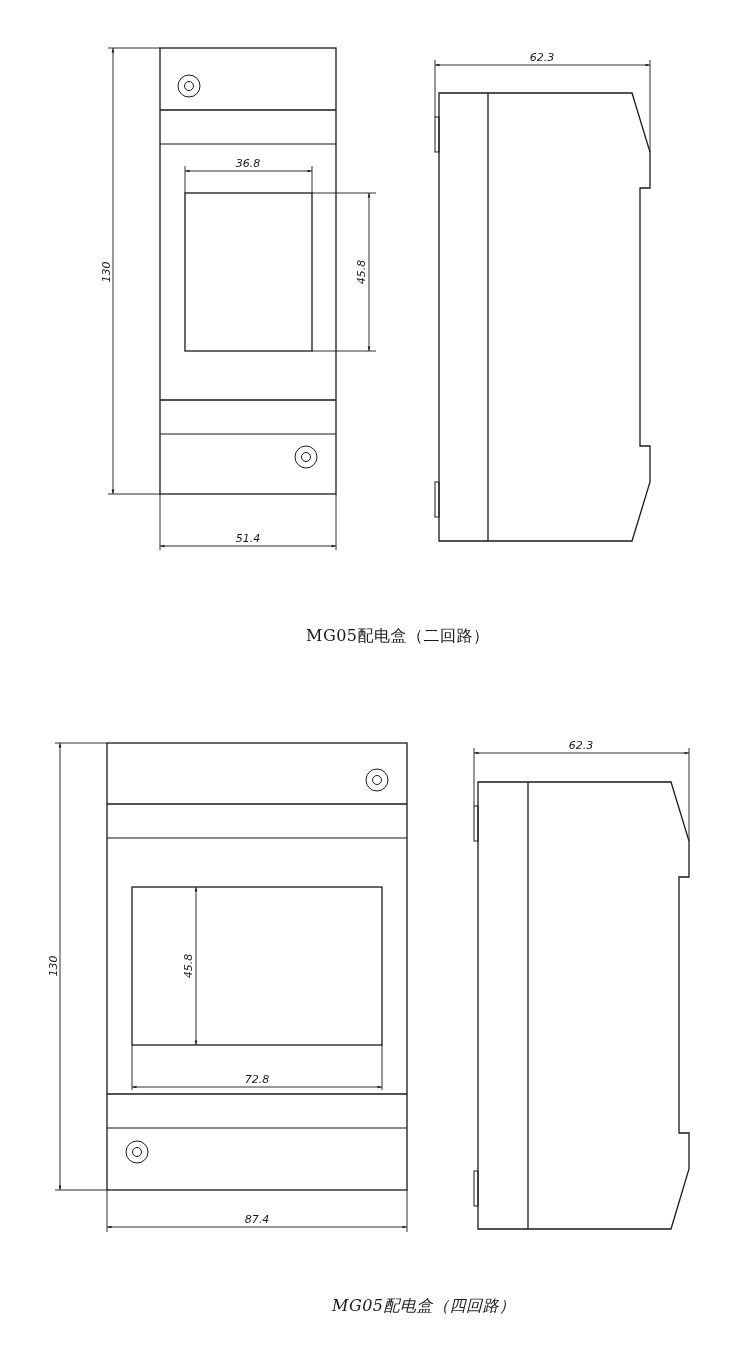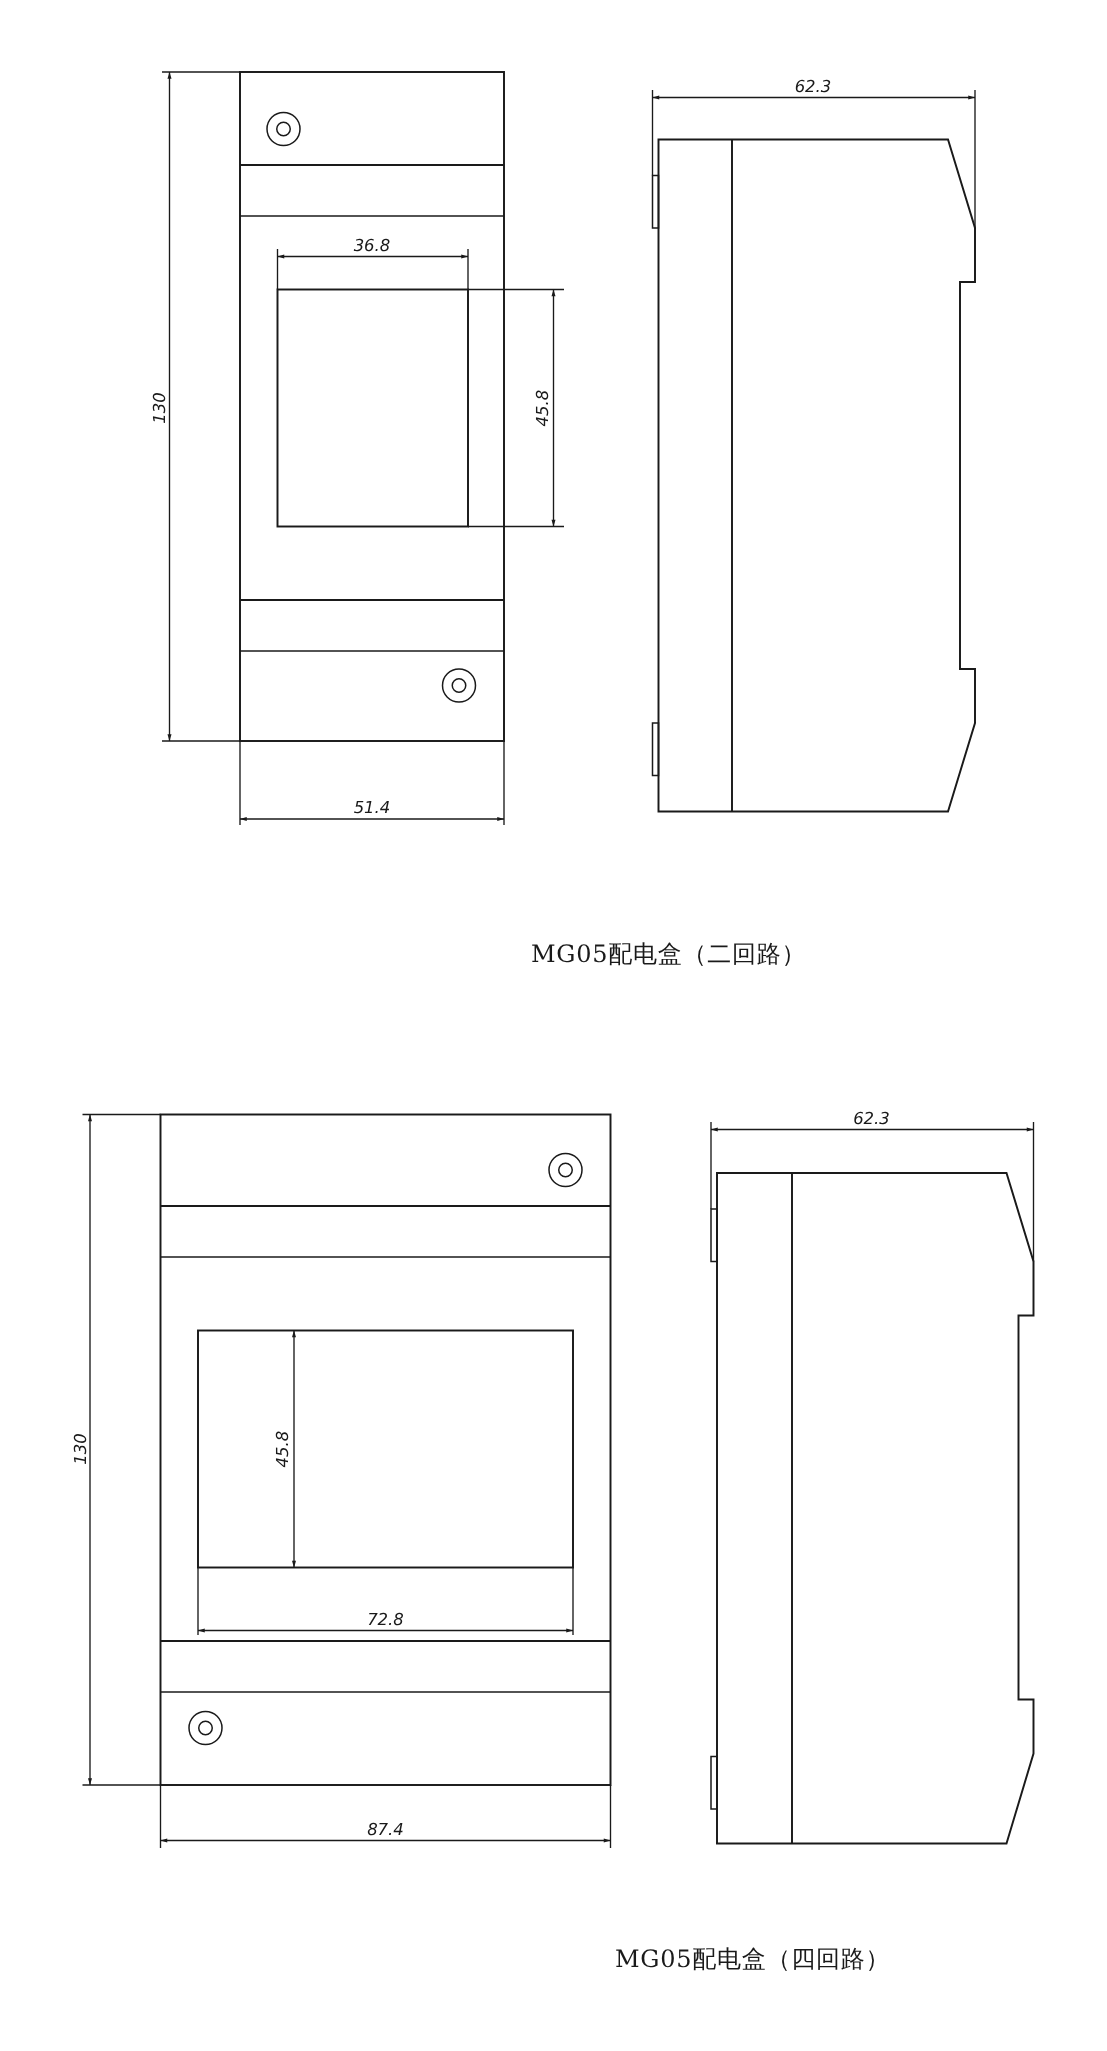--- a/index.html
+++ b/index.html
@@ -4,21 +4,21 @@
   <style>
     html, body { margin: 0; padding: 0; background: #ffffff; }
     body { width: 738px; height: 1367px; position: relative; overflow: hidden; }
     svg { position: absolute; left: 0; top: 0; }
     .ln { stroke: #1a1a1a; stroke-width: 1.3; fill: none; }
     .ln2 { stroke: #1a1a1a; stroke-width: 1; fill: none; }
     .dim { stroke: #1a1a1a; stroke-width: 0.9; fill: none; }
     .dimtxt { font-family: "DejaVu Sans", sans-serif; font-size: 11px; font-style: italic; fill: #1a1a1a; }
     .caption {
       position: absolute; font-family: "DejaVu Serif", serif; font-size: 16px; color: #1a1a1a;
-      white-space: nowrap; letter-spacing: 0.5px; margin-left: 48px;
+      white-space: nowrap; letter-spacing: 0.5px;
     }
   </style>
 </head>
 <body>
 
 <svg width="738" height="1367" viewBox="0 0 738 1367" xmlns="http://www.w3.org/2000/svg">
   <defs>
     <marker id="arr" viewBox="0 0 10 10" refX="10" refY="5" markerWidth="7" markerHeight="5" orient="auto-start-reverse">
       <path d="M0,2 L10,5 L0,8 z" fill="#1a1a1a"></path>
     </marker>
@@ -115,13 +115,13 @@
     <rect class="ln2" x="474" y="1171" width="4" height="35"></rect>
 
     <line class="dim" x1="474" y1="748" x2="474" y2="806"></line>
     <line class="dim" x1="689" y1="748" x2="689" y2="841"></line>
     <line class="dim" x1="474" y1="753" x2="689" y2="753" marker-start="url(#arr)" marker-end="url(#arr)"></line>
   </g>
   <text class="dimtxt" x="581" y="749" text-anchor="middle">62.3</text>
 </svg>
 
 <div class="caption" style="left:306px; top:626px;">MG05配电盒（二回路）</div>
-<div class="caption" style="left:362px; top:1296px;">MG05配电盒（四回路）</div>
+<div class="caption" style="left:332px; top:1296px;font-style:italic;">MG05配电盒（四回路）</div>
 
 </body></html>

